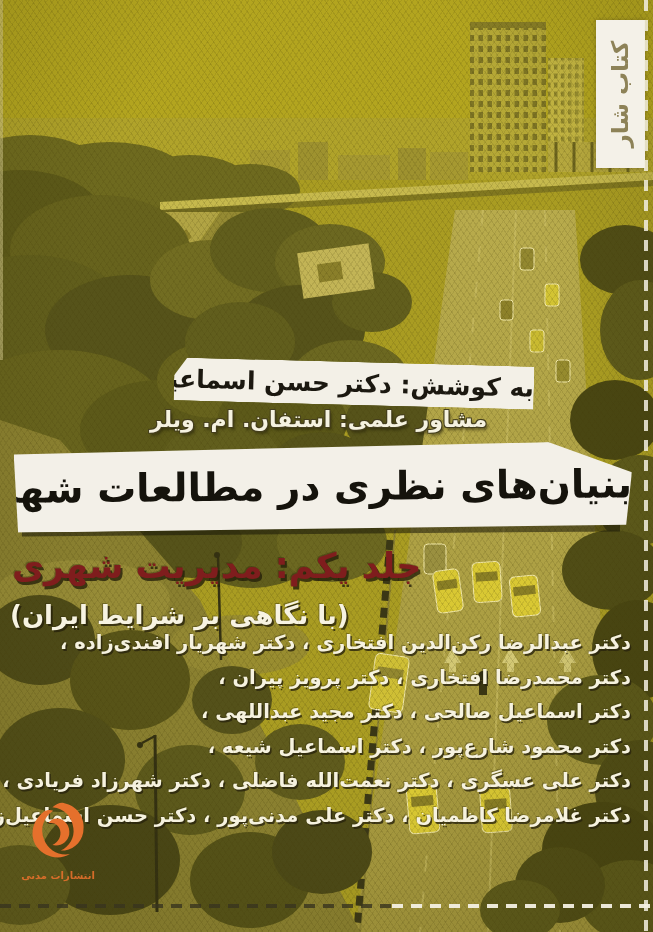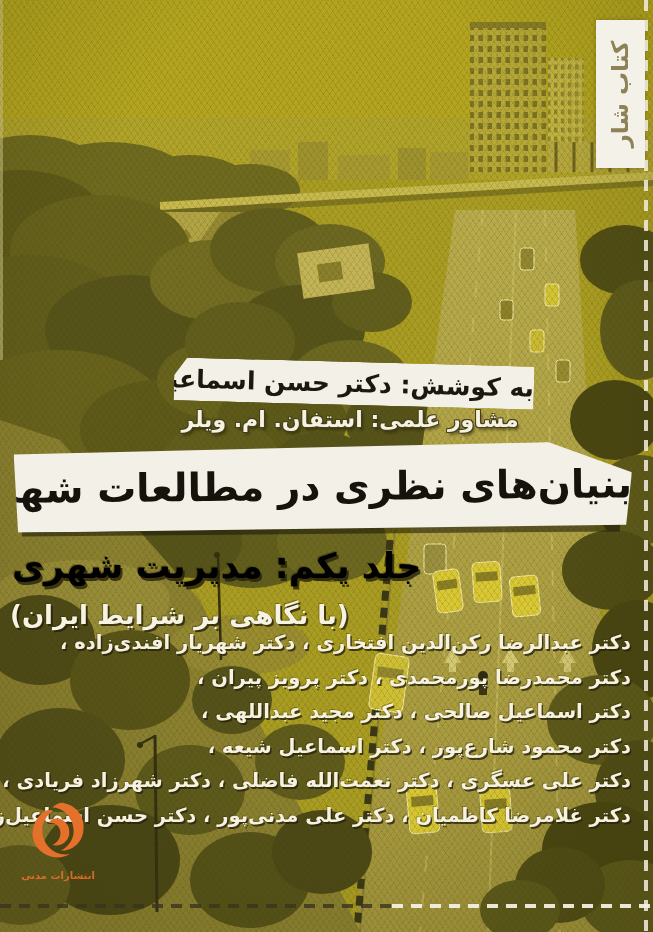--- a/index.html
+++ b/index.html
@@ -46,41 +46,41 @@
   .credit-box{
     position:absolute;left:174px;top:362px;width:360px;height:43px;
     background:#f3f0e7;transform:rotate(1.5deg);
     clip-path:polygon(3.5% 0,100% 0,100% 100%,0 100%,0 42%);
     text-align:center;line-height:43px;
     font-size:25px;font-weight:bold;color:#1b1810;direction:rtl;
     white-space:nowrap;overflow:hidden;
   }
   .advisor-line{
     position:absolute;left:150px;top:407px;width:400px;
-    text-align:center;font-size:22px;font-weight:bold;color:#f5f2e0;direction:rtl;
+    text-align:left;font-size:22px;font-weight:bold;color:#f5f2e0;direction:rtl;
     text-shadow:-1px -1px 0 #453f1e,1px -1px 0 #453f1e,-1px 1px 0 #453f1e,1px 1px 0 #453f1e,2px 3px 3px rgba(30,26,6,.55);
     white-space:nowrap;
   }
   .title-shadow{
     position:absolute;left:22px;top:524px;width:598px;height:10px;
     background:rgba(24,21,7,.55);transform:rotate(-0.5deg);
   }
   .title-strip{
     position:absolute;left:14px;top:444px;width:618px;height:86px;
     background:#f3f0e8;transform:rotate(-0.5deg);
     clip-path:polygon(0 9%, 86.5% 0, 100% 36%, 99% 97%, 0.6% 100%);
     text-align:center;overflow:hidden;
   }
   .title-strip h1{
     margin:0;line-height:86px;font-size:39px;font-weight:bold;color:#15130c;
     direction:rtl;white-space:nowrap;letter-spacing:-1px;
   }
   .volume-line{
     position:absolute;left:12px;top:546px;
-    font-size:35px;font-weight:bold;color:#000000;direction:rtl;white-space:nowrap;
+    font-size:35px;font-weight:bold;color:#7f1d1d;direction:rtl;white-space:nowrap;
     text-shadow:2px 3px 0 rgba(38,33,10,.8),-1px -1px 0 rgba(38,33,10,.35);
   }
   .subtitle-line{
     position:absolute;left:10px;top:600px;
     font-size:26px;font-weight:bold;color:#f7f3e2;direction:rtl;white-space:nowrap;
     text-shadow:2px 2px 0 rgba(38,33,10,.8),-1px -1px 0 rgba(38,33,10,.35);
   }
   .contributors{
     position:absolute;right:22px;top:626px;width:455px;
     direction:rtl;text-align:right;
@@ -309,21 +309,21 @@
   <div class="title-shadow"></div>
   <div class="title-strip">
     <h1 dir="rtl">بنیان‌های نظری در مطالعات شهری</h1>
   </div>
 
   <div class="volume-line" dir="rtl">جلد یکم: مدیریت شهری</div>
   <div class="subtitle-line" dir="rtl">(با نگاهی بر شرایط ایران)</div>
 
   <div class="contributors" dir="rtl">
     <div class="line">دکتر عبدالرضا رکن‌الدین افتخاری ، دکتر شهریار افندی‌زاده ،</div>
-    <div class="line">دکتر محمدرضا پورمحمدی ، دکتر پرویز پیران ،</div>
+    <div class="line">دکتر محمدرضا افتخاری ، دکتر پرویز پیران ،</div>
     <div class="line">دکتر اسماعیل صالحی ، دکتر مجید عبداللهی ،</div>
     <div class="line">دکتر محمود شارع‌پور ، دکتر اسماعیل شیعه ،</div>
     <div class="line">دکتر علی عسگری ، دکتر نعمت‌الله فاضلی ، دکتر شهرزاد فریادی ،</div>
     <div class="line">دکتر غلامرضا کاظمیان ، دکتر علی مدنی‌پور ، دکتر حسن اسماعیل‌زاده</div>
   </div>
 
   <div class="publisher-block">
     <svg width="70" height="72" viewBox="0 0 100 100" aria-hidden="true">
       <g fill="#e5702c">
         <path d="M58 10 C78 14 90 32 86 52 C83 68 70 78 54 78 C66 72 74 60 72 46 C70 30 60 18 42 16 C47 12 53 9 58 10 Z"></path>

